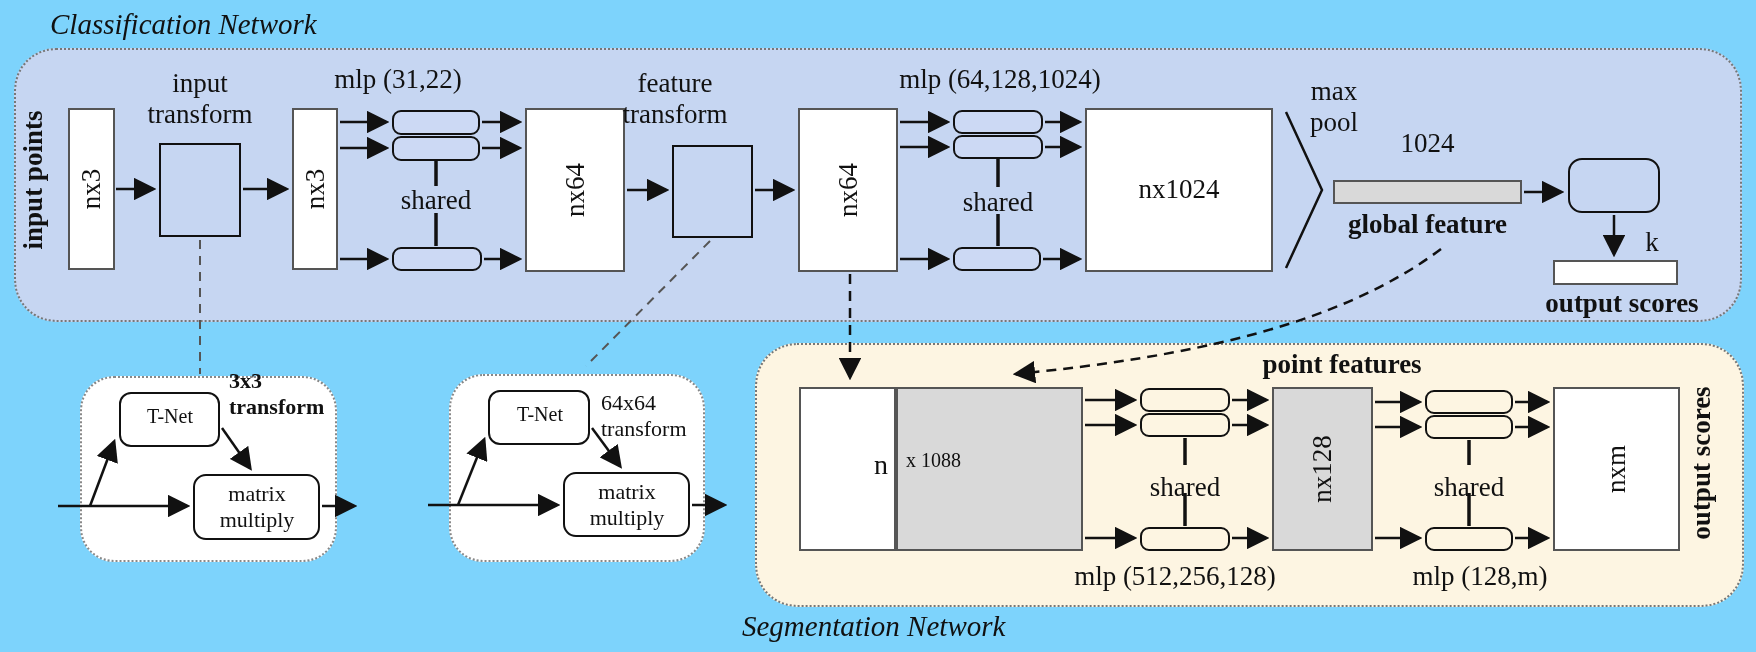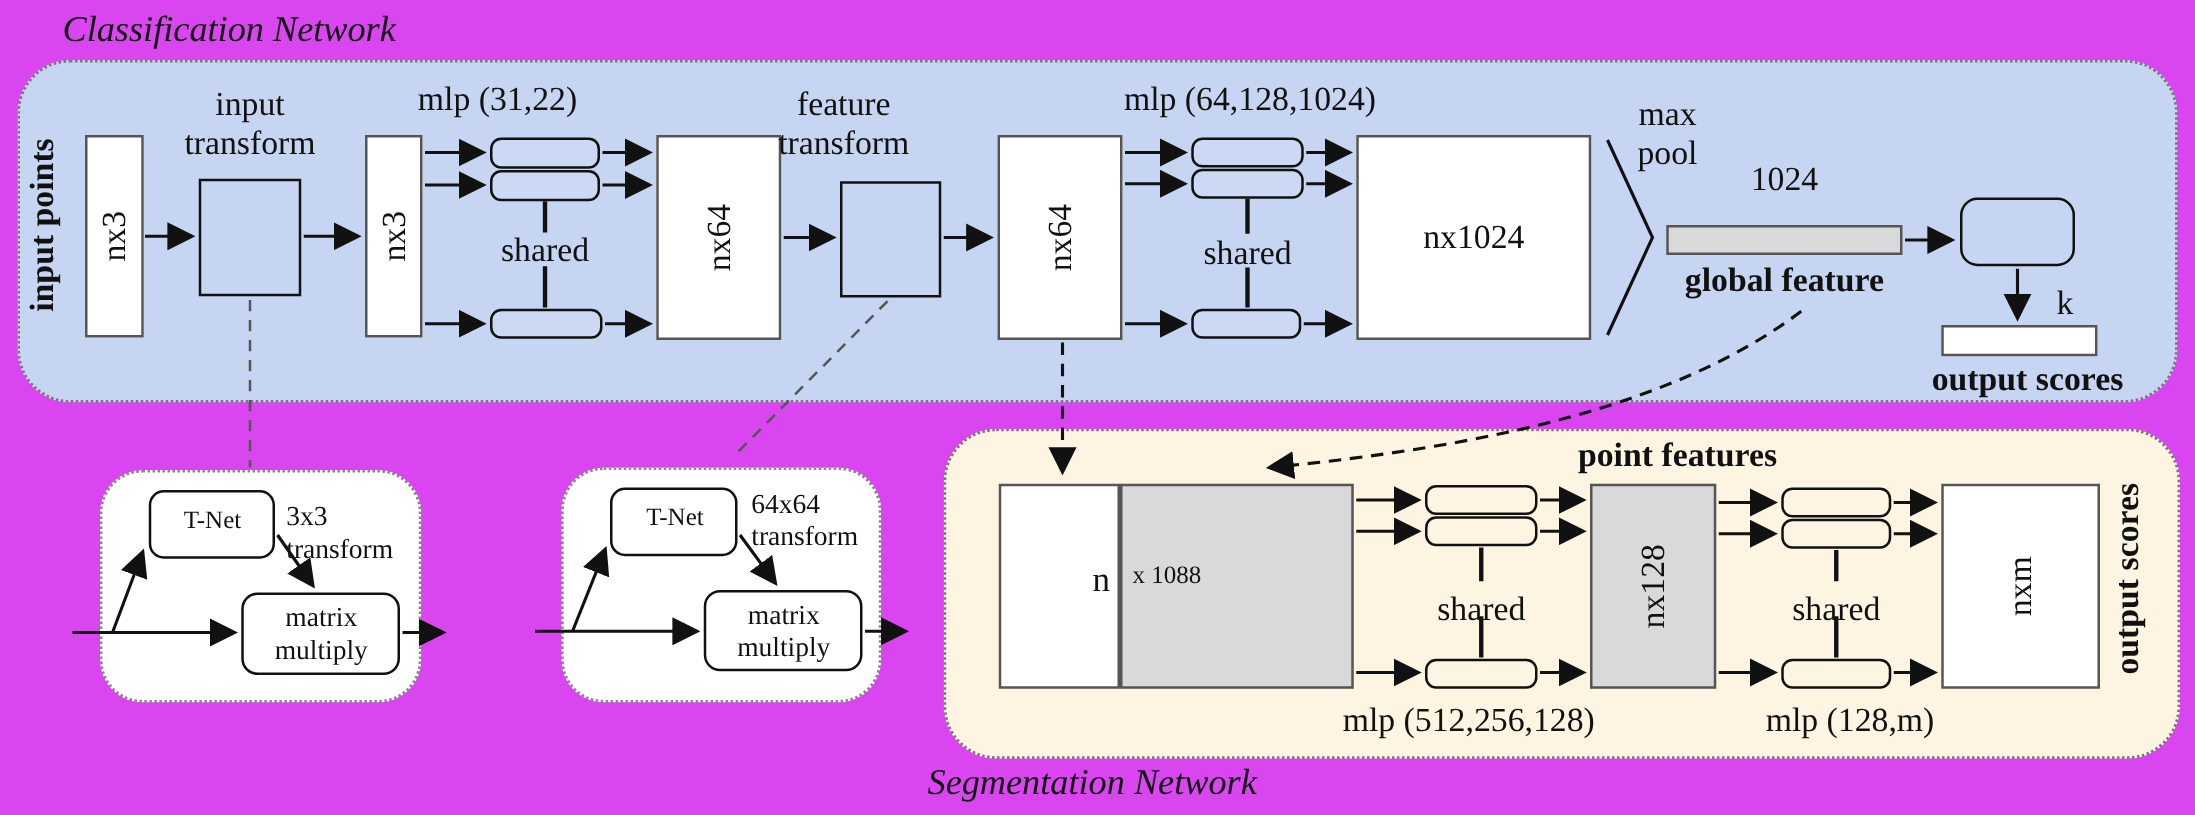--- a/index.html
+++ b/index.html
@@ -1,16 +1,16 @@
 <!DOCTYPE html>
 <html style="--cls-bg: #c6d6f2; --seg-bg: #fdf5e2; --gray-fill: #d9d9d9; --box-border: #555555; --rr-cls: #ccd9f4; --rr-seg: #fdf5e2;"><head>
 <meta charset="utf-8">
 <style>
   html,body{margin:0;padding:0;background:#ffffff;}
-  #stage{position:relative;width:1756px;height:652px;background:#d946ef;overflow:hidden;
+  #stage{position:relative;width:1756px;height:652px;background:#7dd3fc;overflow:hidden;
          font-family:"Liberation Serif","DejaVu Serif",serif;color:#111;}
   .panel{position:absolute;border:2px dotted #777;z-index:0;}
   .panel-cls{background:var(--cls-bg,#c6d6f2);border-radius:42px;}
   .panel-seg{background:var(--seg-bg,#fdf5e2);border-radius:42px;}
   .panel-tnet{background:#ffffff;border-radius:34px;border:2px dotted #888;}
   svg.layer{position:absolute;left:0;top:0;z-index:1;}
   .box{position:absolute;background:#ffffff;border:2px solid var(--box-border,#555);z-index:2;box-sizing:border-box;}
   .gray{background:var(--gray-fill,#d9d9d9);}
   .sq{position:absolute;background:transparent;border:2px solid #111;z-index:2;box-sizing:border-box;}
   .rr{position:absolute;border:2.5px solid #111;border-radius:9px;z-index:2;box-sizing:border-box;}
@@ -152,21 +152,21 @@
   <div class="lbl" style="left:923px;top:187px;width:150px;">shared</div>
   <div class="lbl" style="left:1085px;top:174px;width:188px;">nx1024</div>
   <div class="lbl" style="left:1292px;top:76px;width:84px;">max
 pool</div>
   <div class="lbl" style="left:1385px;top:128px;width:85px;">1024</div>
   <div class="lbl bold" style="left:1320px;top:209px;width:215px;">global feature</div>
   <div class="lbl" style="left:1634px;top:227px;width:36px;">k</div>
   <div class="lbl bold" style="left:1522px;top:288px;width:200px;">output scores</div>
 
   <div class="lbl md" style="left:120px;top:405px;width:100px;">T-Net</div>
-  <div class="lbl sm left" style="left:229px;top:400px;width:110px;">3x3
+  <div class="lbl sm left" style="left:229px;top:368px;width:110px;font-weight:bold;">3x3
 transform</div>
   <div class="lbl sm" style="left:194px;top:481px;width:126px;">matrix
 multiply</div>
   <div class="lbl md" style="left:489px;top:403px;width:102px;">T-Net</div>
   <div class="lbl sm left" style="left:601px;top:390px;width:110px;">64x64
 transform</div>
   <div class="lbl sm" style="left:564px;top:479px;width:126px;">matrix
 multiply</div>
 
   <div class="lbl it left" style="left:742px;top:610px;width:360px;">Segmentation Network</div>

